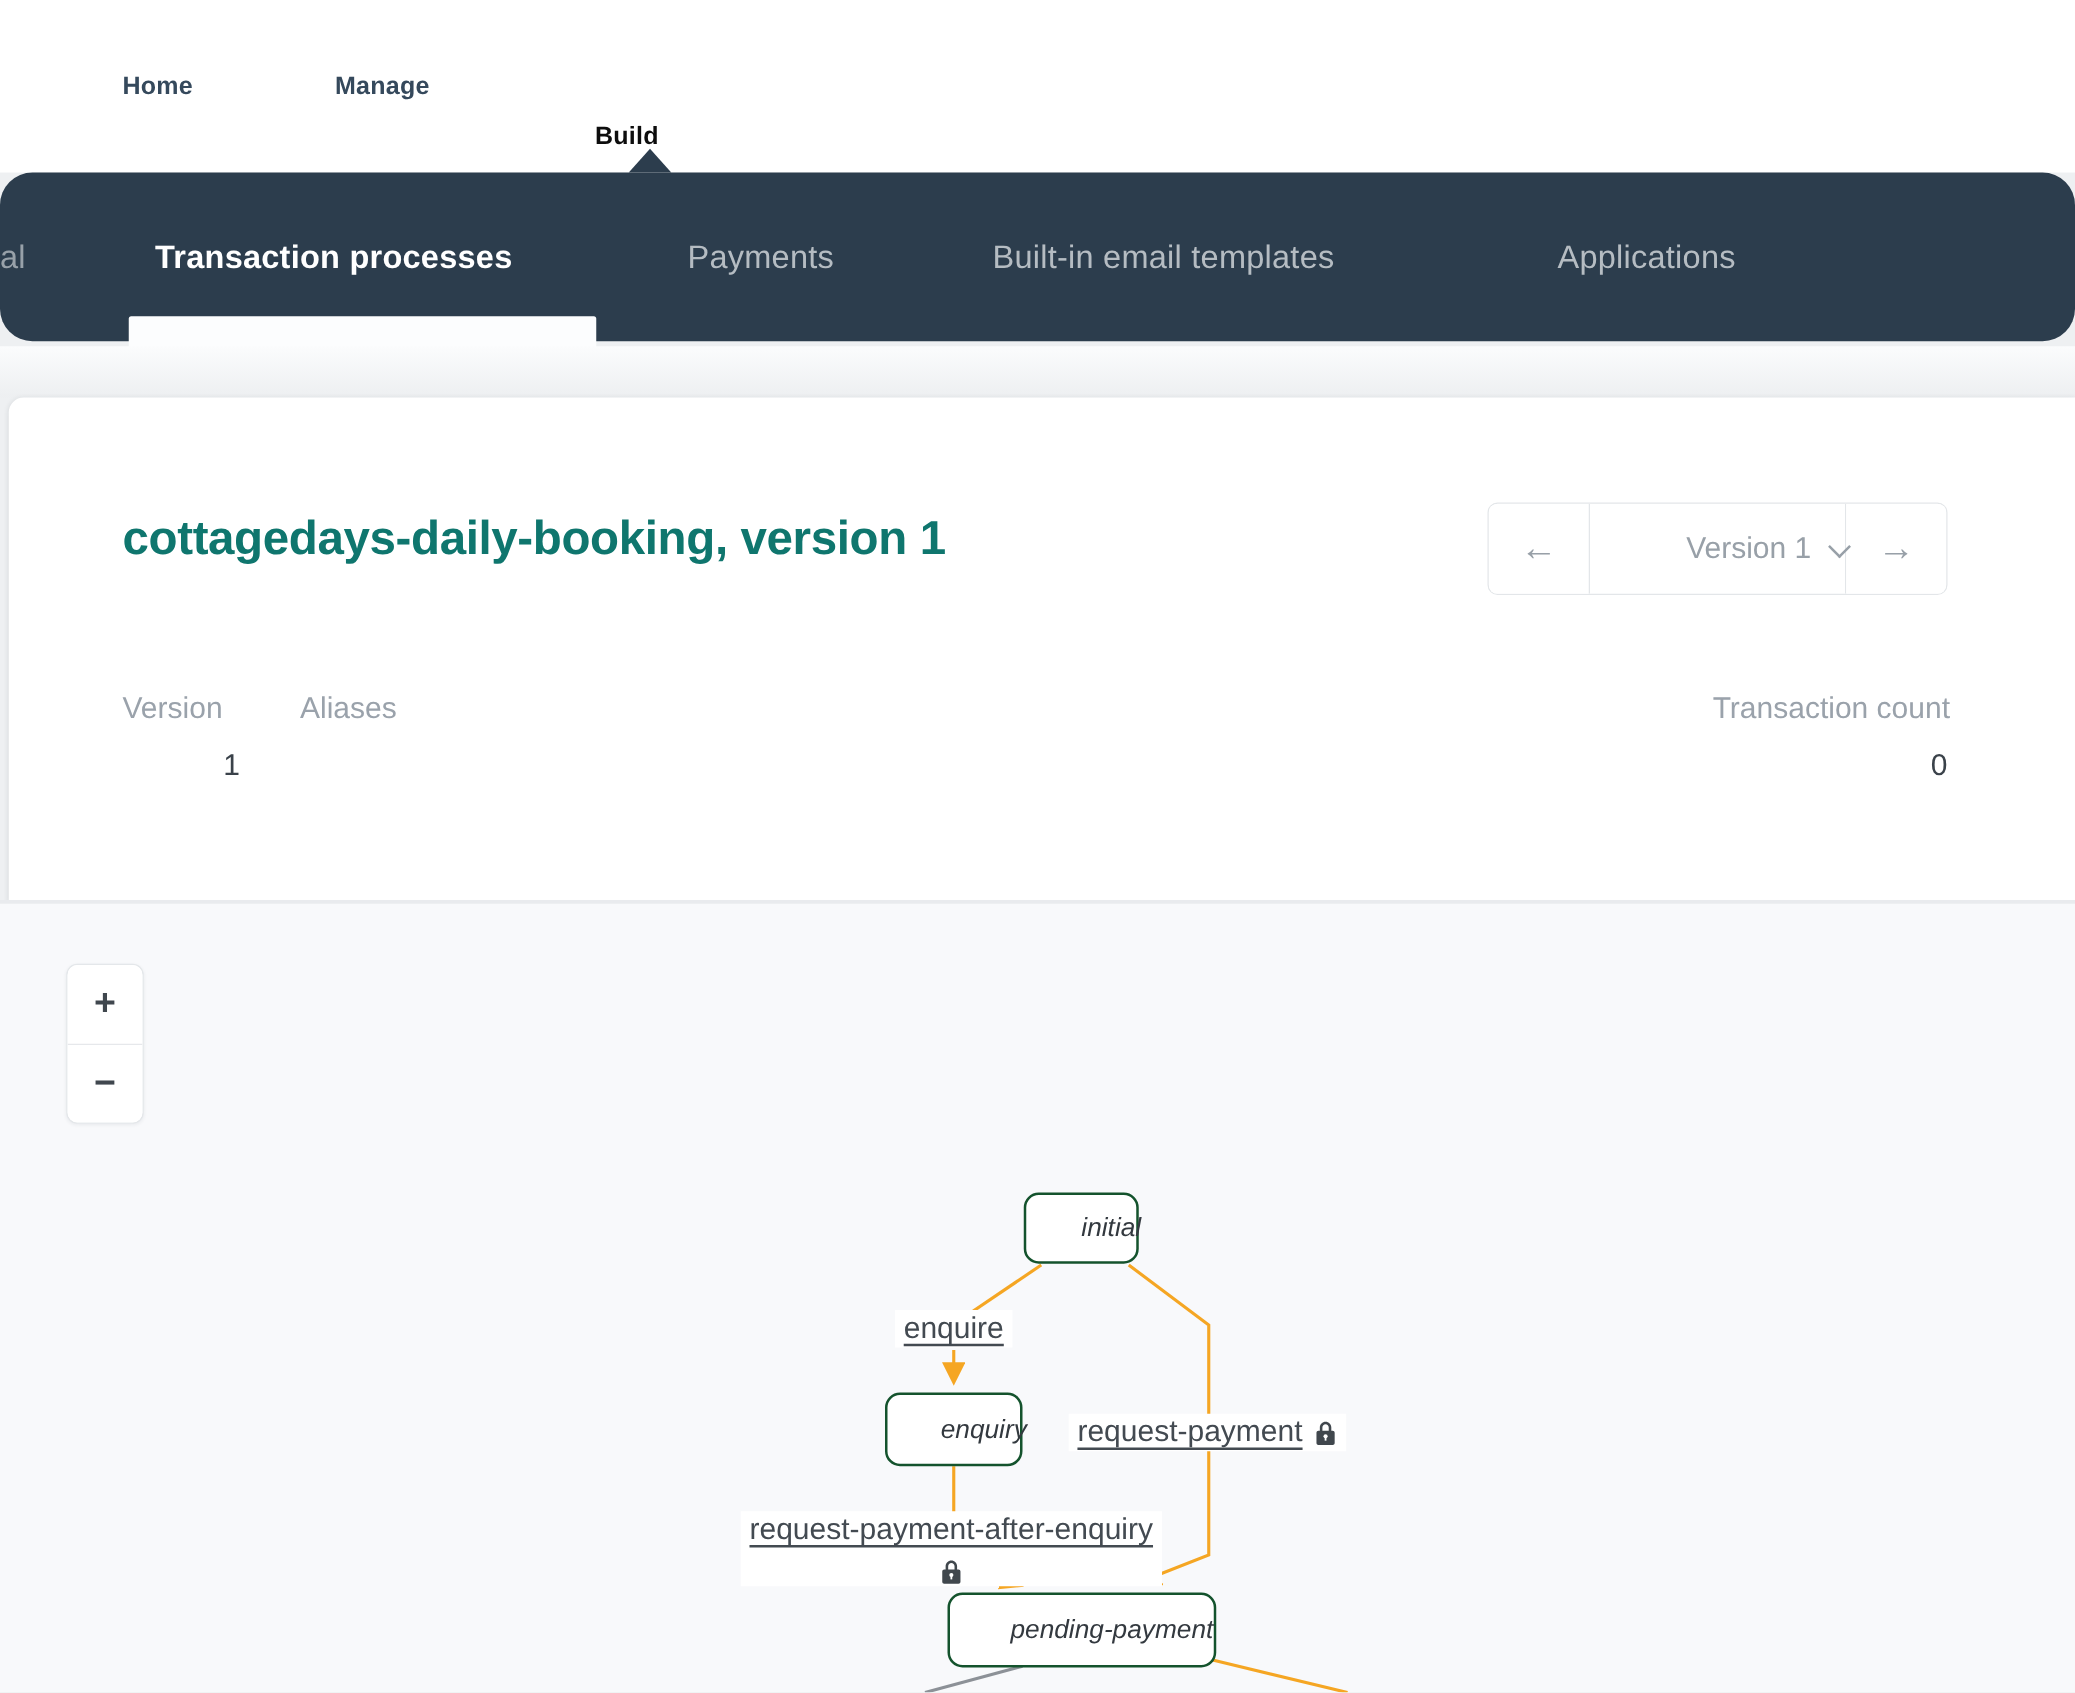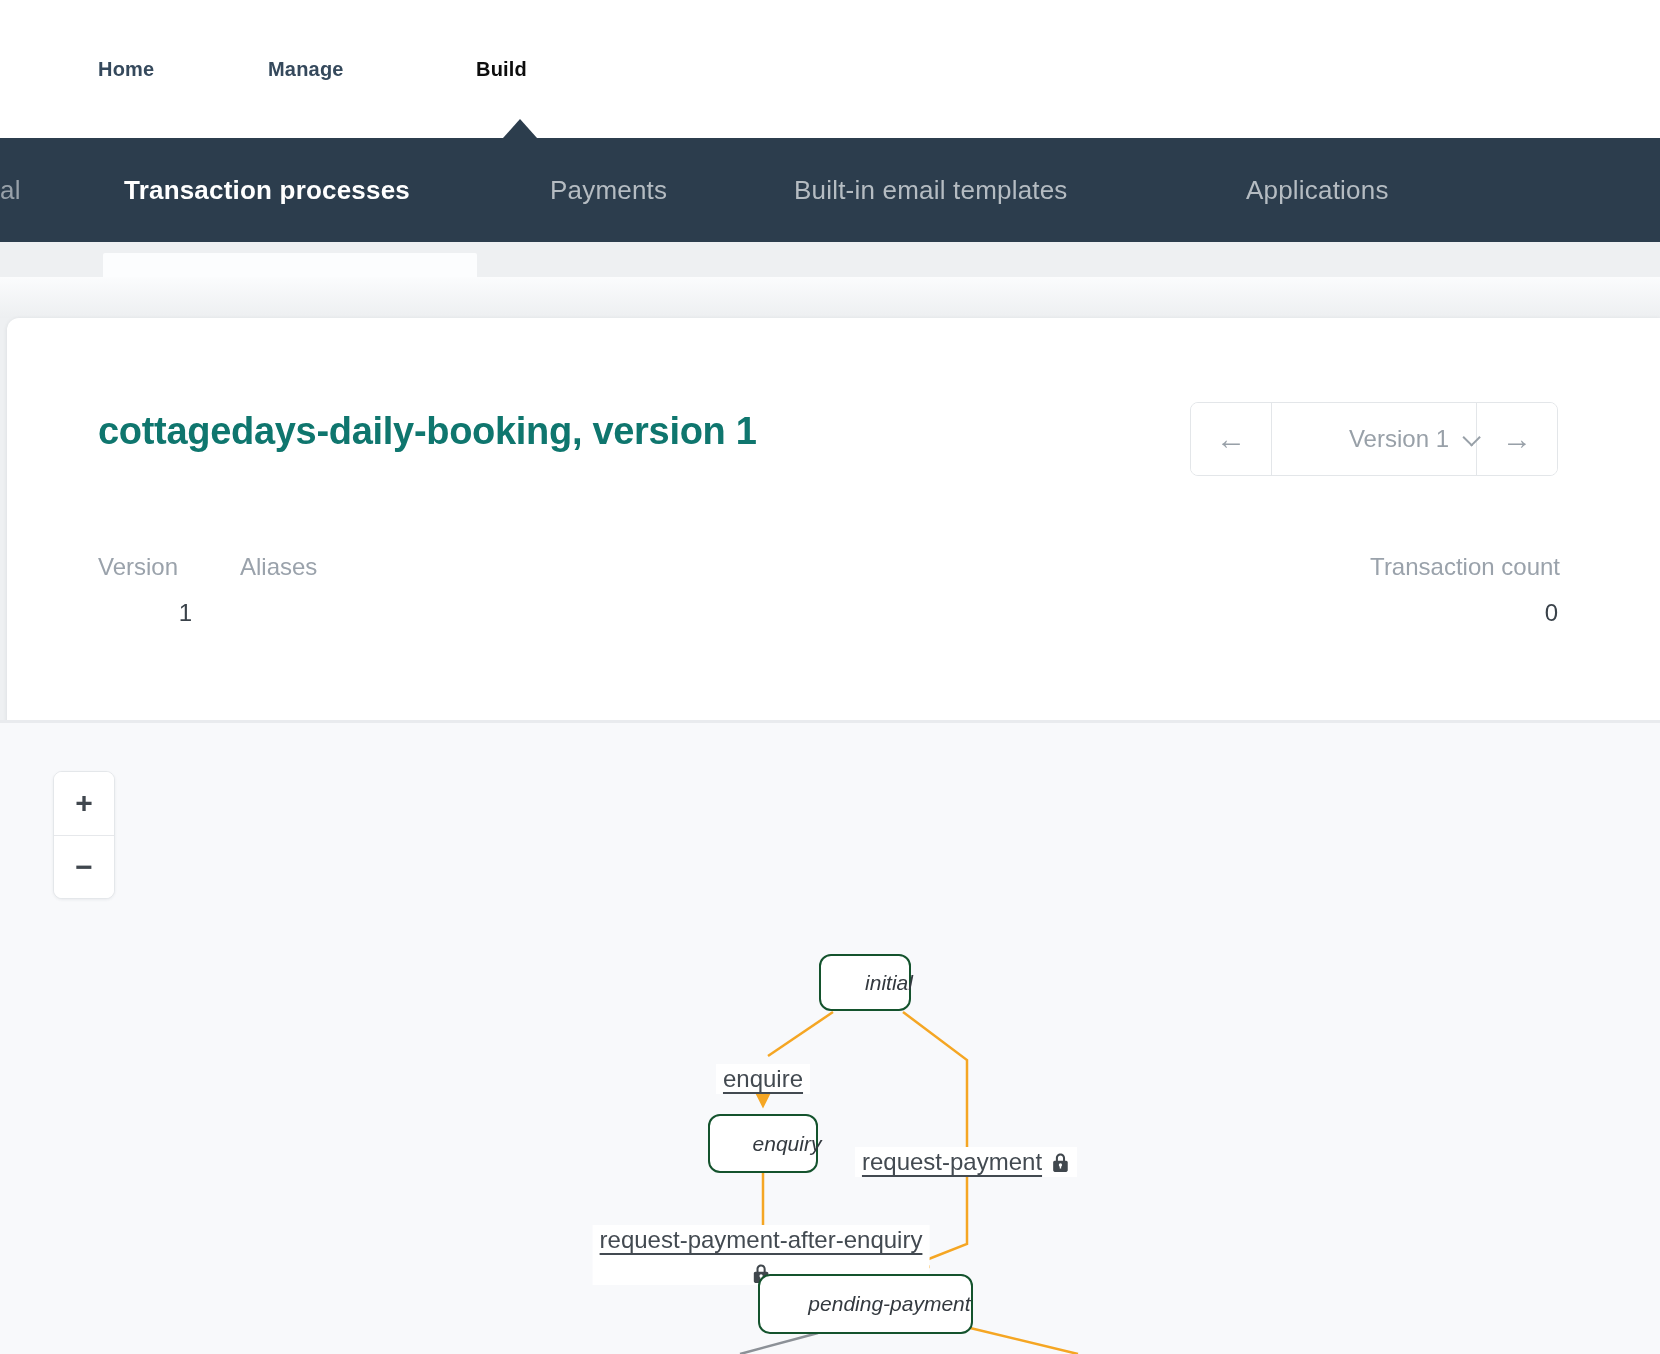--- a/index.html
+++ b/index.html
@@ -5,26 +5,26 @@
   * { margin:0; padding:0; box-sizing:border-box; }
   html,body { width:1660px; height:1354px; overflow:hidden; }
   body { font-family:"Liberation Sans","DejaVu Sans",sans-serif; background:#eef0f2; }
   .page { position:relative; width:1660px; height:1354px; }
 
   
   .top-header { position:absolute; left:0; top:0; width:1660px; height:138px; background:#ffffff; }
   .nav-item { position:absolute; top:58px; font-size:20px; font-weight:600; color:#35495c; cursor:pointer; letter-spacing:.2px; }
   .nav-home   { left:98px; }
   .nav-manage { left:268px; }
-  .nav-build  { left:476px; color:#0d0d0d; }
+  .nav-build  { left:476px; color:#0d0d0d;margin-top:40px; }
   .pointer-triangle { position:absolute; left:503px; top:119px; width:0; height:0;
       border-left:17px solid transparent; border-right:17px solid transparent; border-bottom:19px solid #2c3d4d; }
 
   
-  .tab-bar { position:absolute; left:0; top:138px; width:1660px; height:104px; background:#2c3d4d; }
+  .tab-bar { position:absolute; left:0; top:138px; width:1660px; height:135px; background:#2c3d4d;border-radius:26px; }
   .tab { position:absolute; top:50%; transform:translateY(-50%); font-size:26px; font-weight:500; color:#b5bcc2; cursor:pointer; letter-spacing:.2px; white-space:nowrap; }
   .tab-truncated { left:0; color:#98a1a9; }
   .tab-active-label { left:124px; color:#ffffff; font-weight:600; }
   .tab-payments { left:550px; }
   .tab-emails { left:794px; }
   .tab-apps { left:1246px; }
   .tab-indicator { position:absolute; left:103px; top:115px; width:374px; height:26px; background:#fcfdfe; border-radius:2px; }
 
   
   .strip { position:absolute; left:0; top:277px; width:1660px; height:41px;
@@ -66,21 +66,21 @@
   .edges-svg { position:absolute; left:0; top:720px; width:1660px; height:634px; }
 
   .flow-node { position:absolute; display:flex; align-items:center; justify-content:center;
       background:#ffffff; border:2px solid #14532d; border-radius:12px;
       font-size:21px; font-style:italic; color:#33393f; cursor:pointer; z-index:3;padding-left:48px; }
   .node-initial { left:819px; top:954px; width:92px; height:57px; }
   .node-enquiry { left:708px; top:1114px; width:110px; height:59px; }
   .node-pending { left:758px; top:1274px; width:215px; height:60px; }
 
   .edge-label { position:absolute; transform:translateX(-50%); display:inline-flex; align-items:center; gap:9px;
-      background:#ffffff; padding:1px 7px; z-index:2; cursor:pointer; white-space:nowrap;margin-top:16px; }
+      background:#ffffff; padding:1px 7px; z-index:2; cursor:pointer; white-space:nowrap; }
   .edge-label .lbl { font-size:24px; font-weight:500; color:#434a51; text-decoration:underline;
       text-underline-offset:5px; text-decoration-thickness:1.5px; }
   .el-enquire { left:763px; top:1048px; }
   .el-reqpay  { left:966px; top:1131px; }
   .el-rpae    { left:761px; top:1209px;flex-direction:column; }
   .lock-icon { width:19px; height:21px; flex:0 0 auto; }
 </style>
 </head>
 <body>
 

